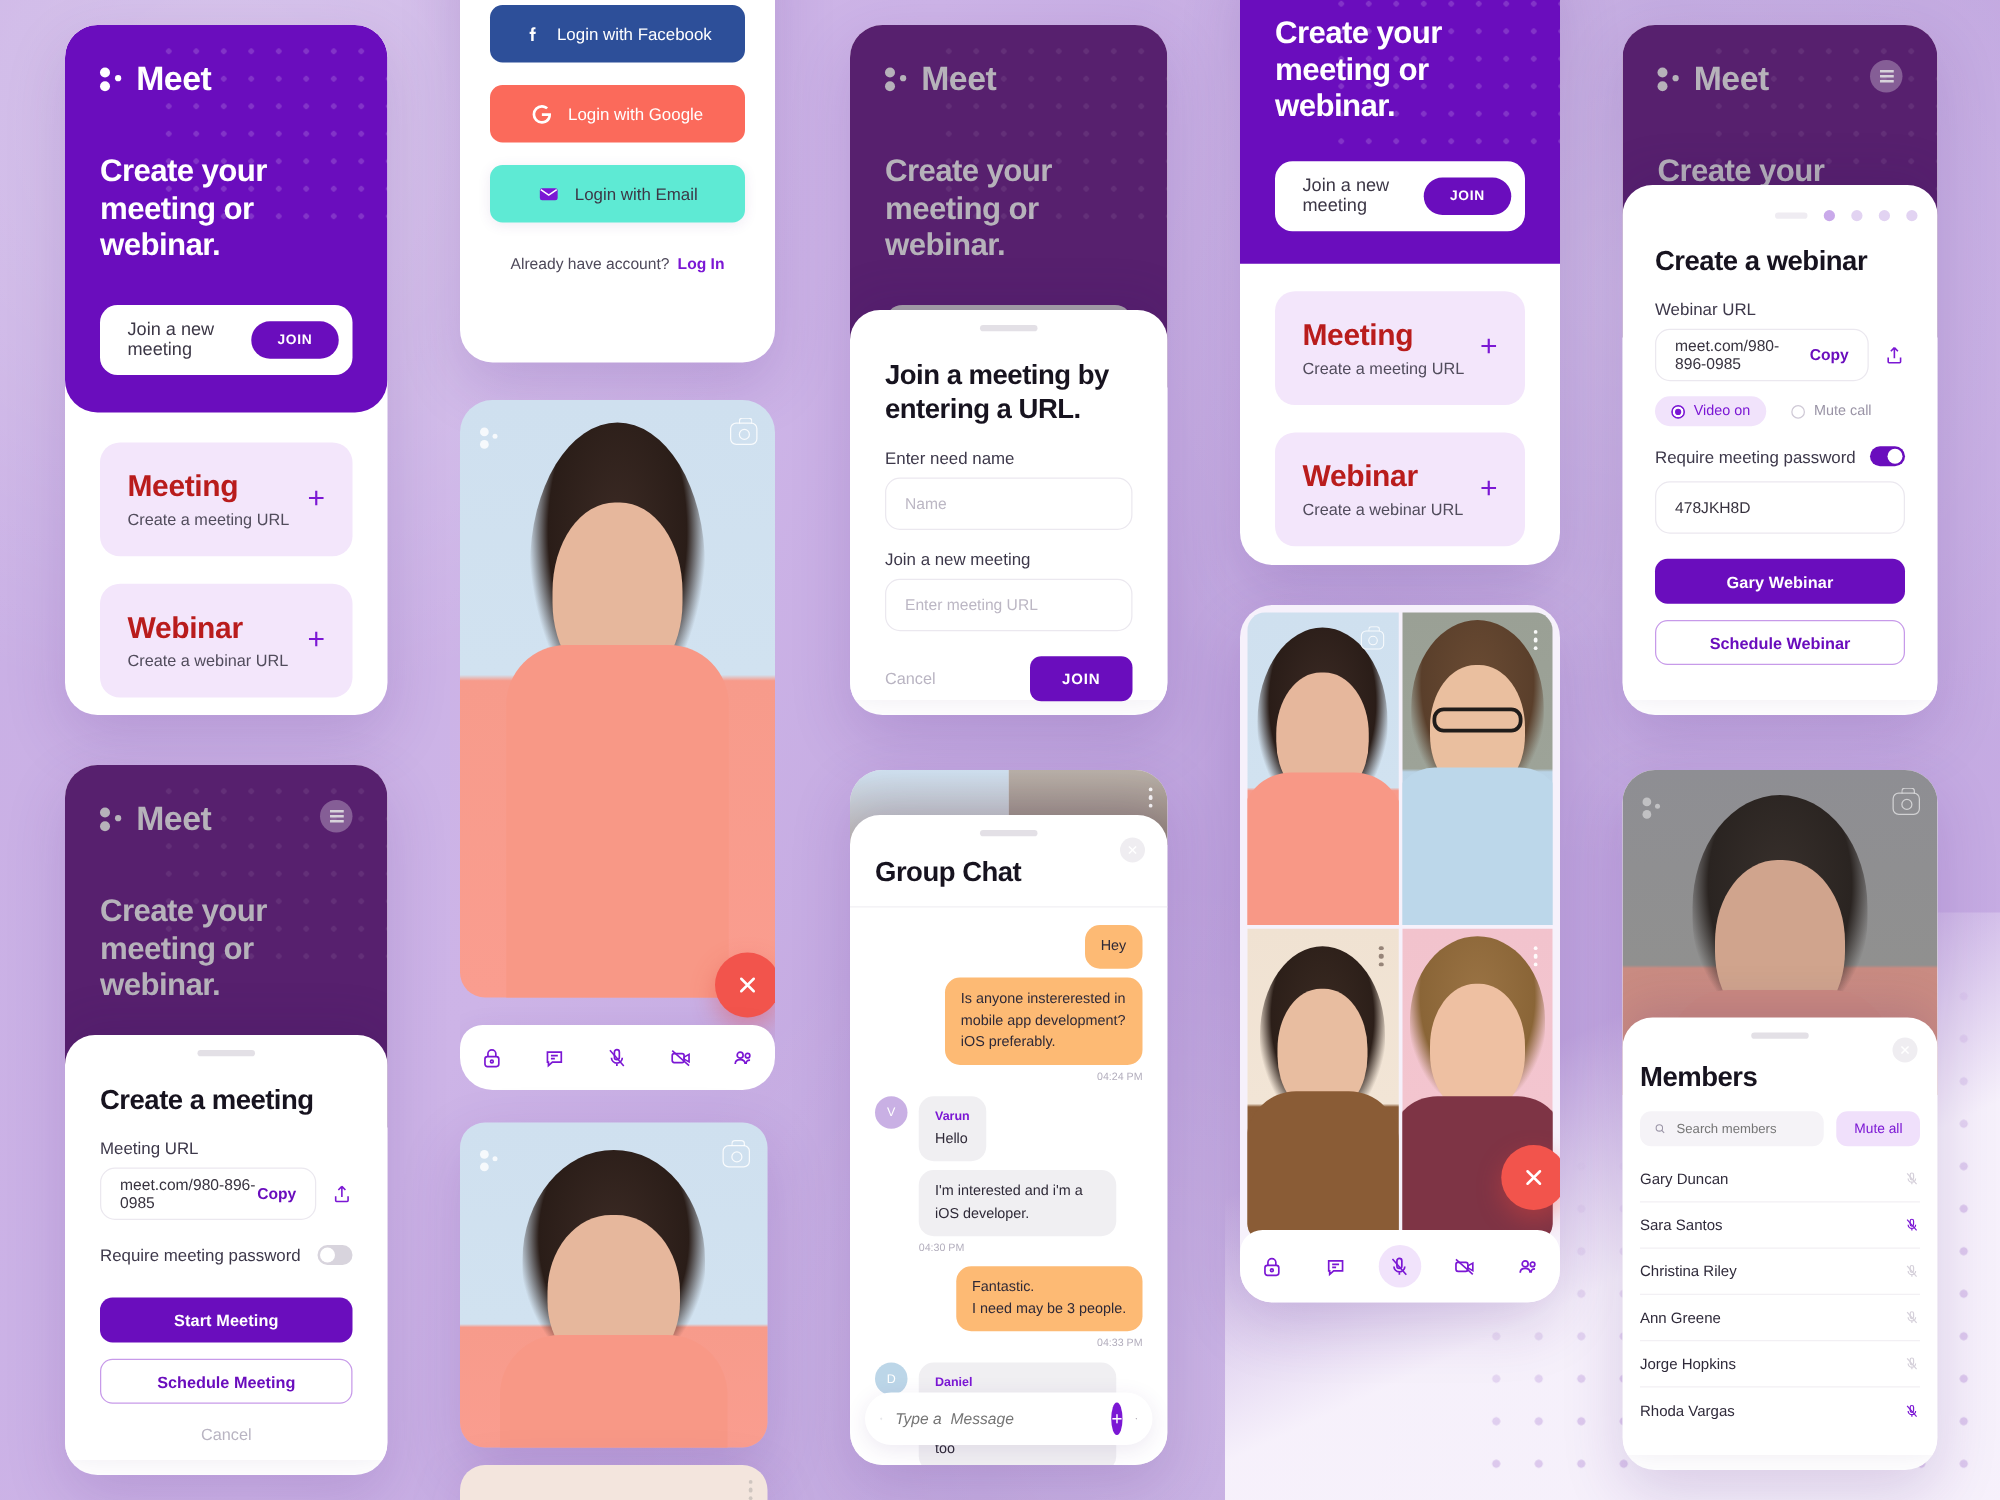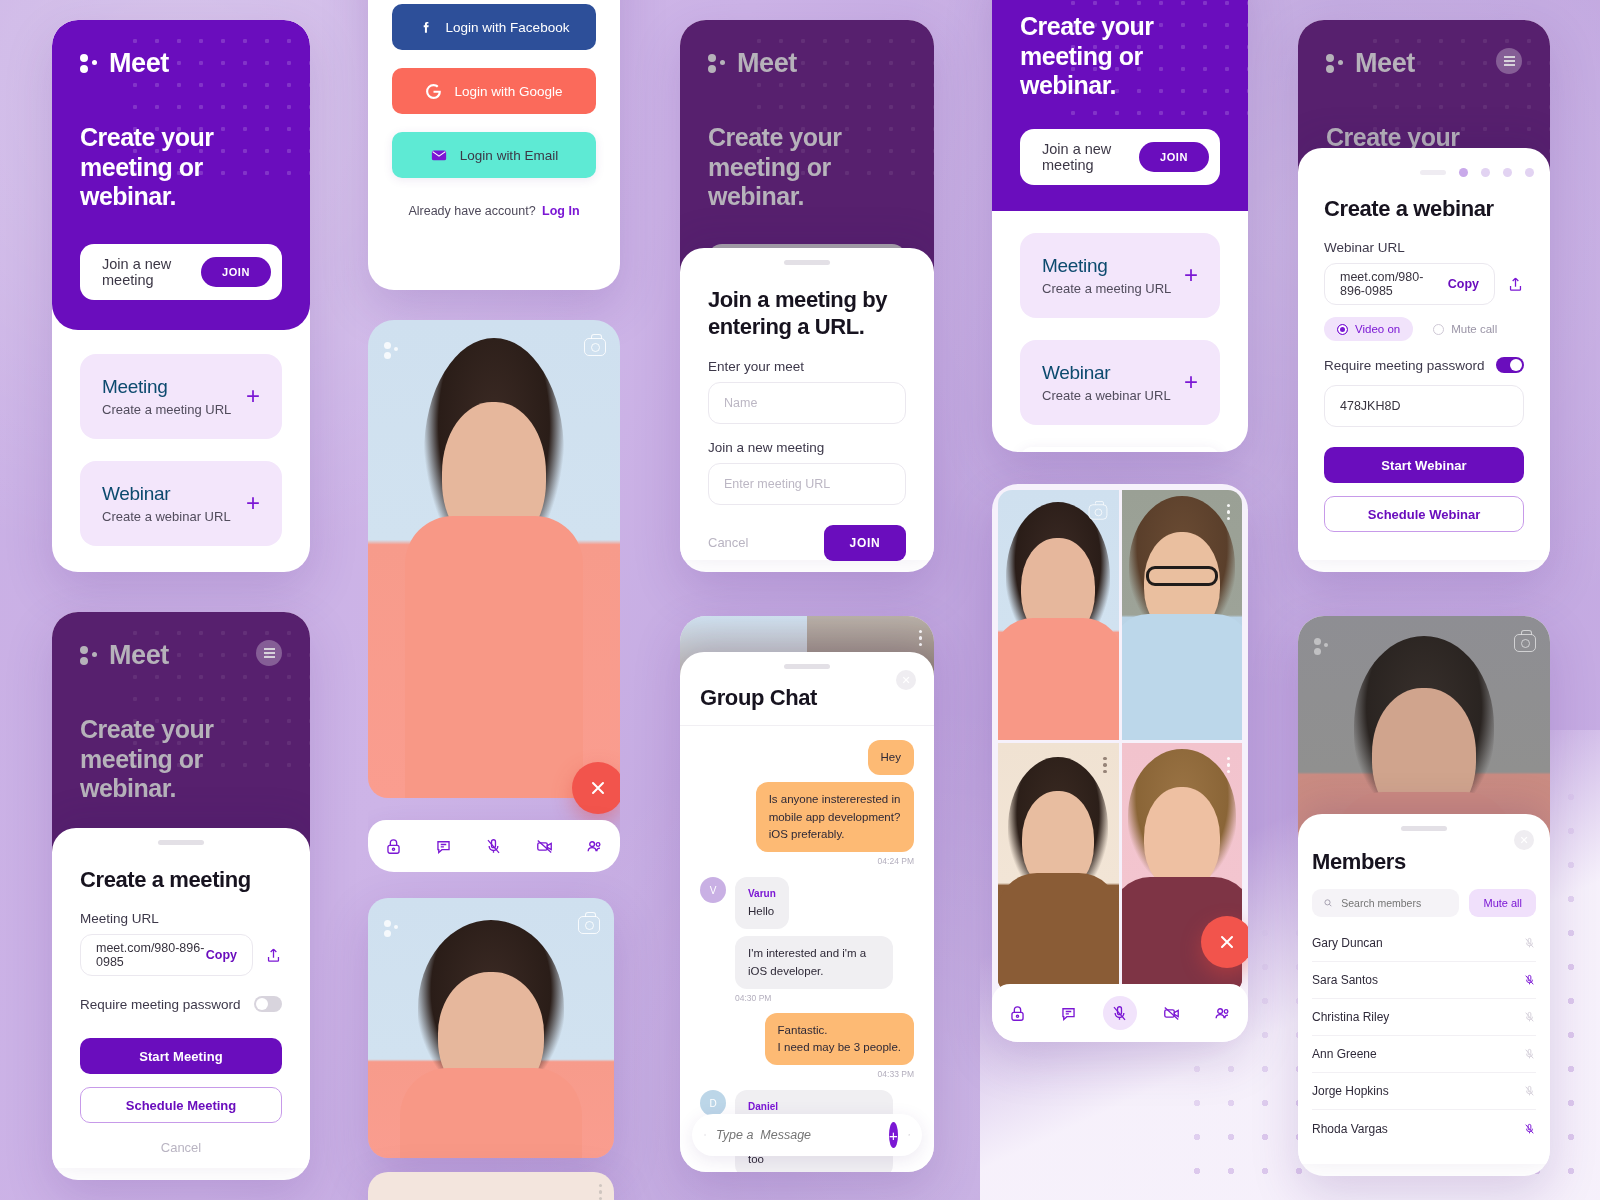--- a/index.html
+++ b/index.html
@@ -68,21 +68,21 @@
     font-family:inherit;cursor:pointer;
   }
   .hero.dim .join-row{background:#aaa7ac;}
   .hero.dim .join-row span{color:#4b4652 !important;}
   .hero.dim .join-btn{background:#6b1f90 !important;color:#cfcbd3 !important;}
 
   .opt{
     background:#f3e6fb;border-radius:16px;padding:22px 22px;
     display:flex;align-items:center;justify-content:space-between;cursor:pointer;
   }
-  .opt h3{font-size:19px;color:#0c4a6e;font-weight:400;letter-spacing:-.3px;margin-bottom:4px;}
+  .opt h3{font-size:24px;color:#b91c1c;font-weight:700;letter-spacing:-.3px;margin-bottom:4px;}
   .opt p{font-size:13px;color:#514c5c;}
   .plus{color:#7b17d4;font-size:24px;line-height:1;font-weight:400;}
 
   .sheet{
     position:absolute;left:0;right:0;bottom:12px;background:#fff;
     border-radius:24px 24px 0 0;box-shadow:0 -10px 34px rgba(60,20,100,.14);
   }
   .grab{width:46px;height:5px;border-radius:3px;background:#e3e0e6;margin:0 auto;}
   .sheet h2{font-size:22px;font-weight:700;color:#17131f;letter-spacing:-.4px;}
   .fld-label{font-size:13.5px;color:#3d384a;}
@@ -382,21 +382,21 @@
 meeting or webinar.</h1>
     <div class="join-row" style="margin-top:32px;">
       <span>Join a new meeting</span>
       <button class="join-btn">JOIN</button>
     </div>
   </div>
   <div class="sheet" style="height:312px;padding:12px 28px 0;">
     <div class="grab"></div>
     <h2 style="margin-top:22px;line-height:1.22;white-space:pre-line;">Join a meeting by
 entering a URL.</h2>
-    <div class="fld-label" style="margin-top:18px;">Enter your meet</div>
+    <div class="fld-label" style="margin-top:18px;">Enter need name</div>
     <div class="fld ph" style="margin-top:8px;">
       <span>Name</span>
     </div>
     <div class="fld-label" style="margin-top:16px;">Join a new meeting</div>
     <div class="fld ph" style="margin-top:8px;">
       <span>Enter meeting URL</span>
     </div>
     <div style="display:flex;align-items:center;justify-content:space-between;margin-top:20px;">
       <span style="font-size:13px;color:#b9b4c2;cursor:pointer;">Cancel</span>
       <button style="background:#6a0dbd;color:#fff;border:none;border-radius:9px;height:36px;width:82px;font-size:12px;font-weight:700;letter-spacing:.7px;font-family:inherit;cursor:pointer;">JOIN</button>
@@ -642,21 +642,21 @@
     </div>
     <div style="display:flex;align-items:center;justify-content:space-between;margin-top:16px;">
       <span class="fld-label">Require meeting password</span>
       <div class="toggle on">
           <i></i>
         </div>
     </div>
     <div class="fld" style="margin-top:12px;">
       <span>478JKH8D</span>
     </div>
-    <button class="btn-primary" style="margin-top:20px;">Start Webinar</button>
+    <button class="btn-primary" style="margin-top:20px;">Gary Webinar</button>
     <button class="btn-ghost" style="margin-top:13px;">Schedule Webinar</button>
   </div>
 </div>
 
 <div class="card" style="left:1298px;top:616px;width:252px;height:560px;">
   <div class="vid" style="height:260px;background:linear-gradient(180deg,#8e8e93 0%,#90908f 60%,#c98b82 61%,#cf8f85 100%);">
     <div style="position:absolute;left:50%;top:20px;transform:translateX(-50%);width:140px;height:180px;background:radial-gradient(ellipse at 50% 40%,#38302c 0%,#2a2421 58%,rgba(42,36,33,0) 76%);border-radius:50% 50% 45% 45%;"></div>
     <div style="position:absolute;left:50%;top:72px;transform:translateX(-50%);width:104px;height:136px;background:#d0a48d;border-radius:48% 48% 46% 46%;"></div>
     <div style="position:absolute;left:50%;top:176px;transform:translateX(-50%);width:178px;height:100px;background:#cb8a81;border-radius:48px 48px 0 0;"></div>
     <div class="tiny-logo">

